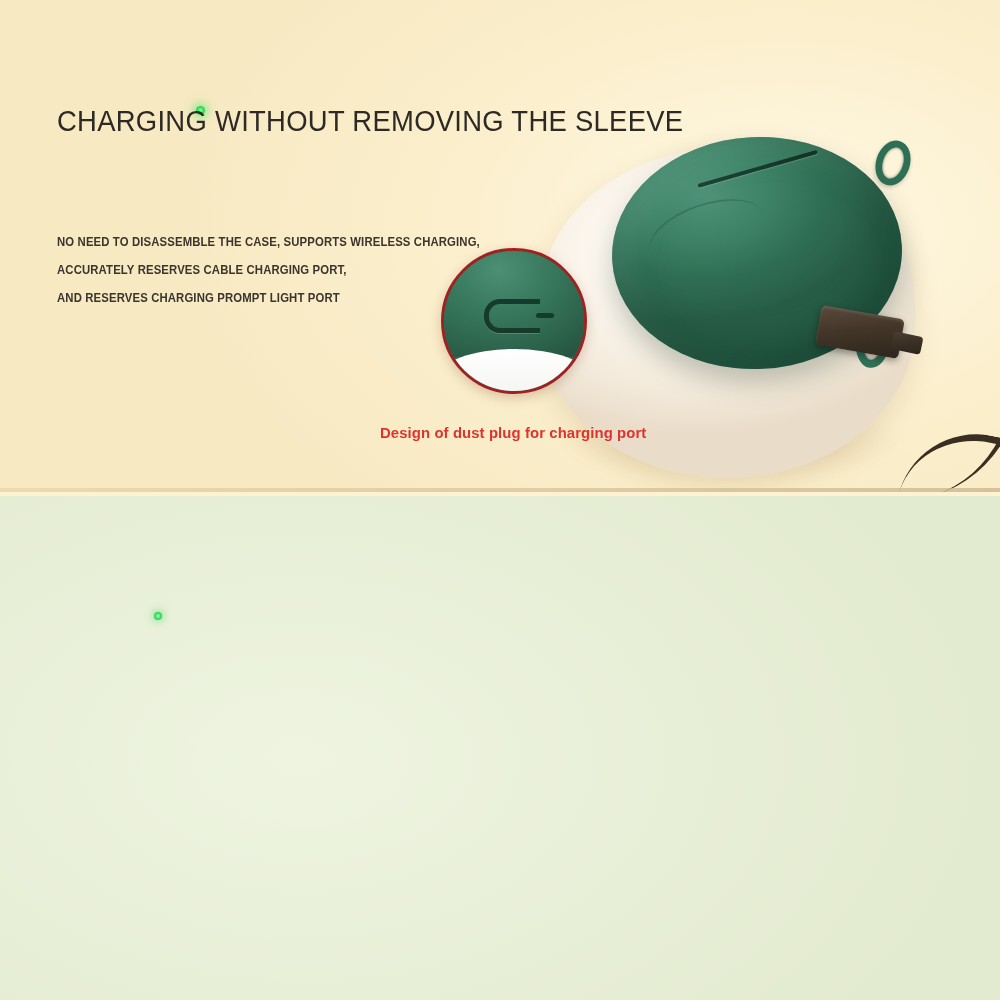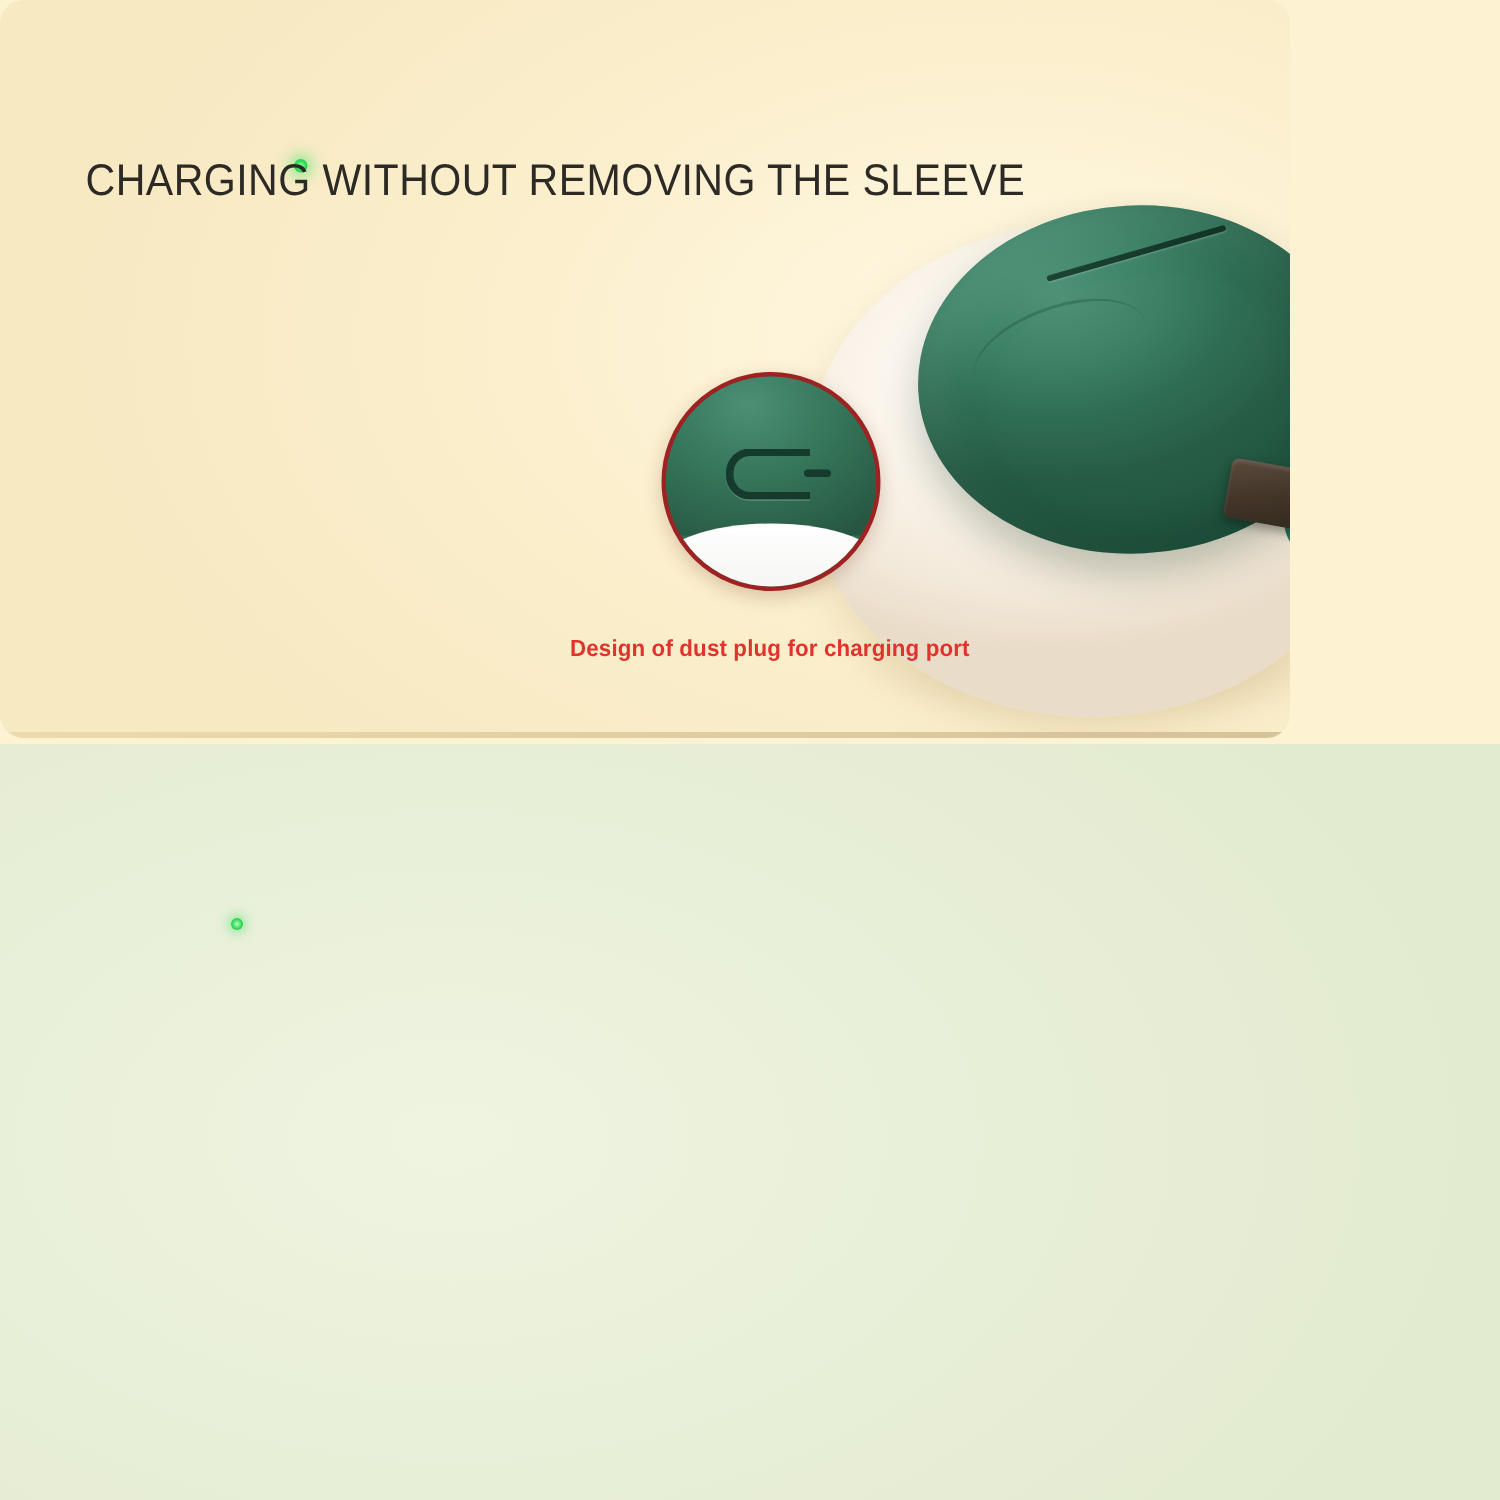--- a/index.html
+++ b/index.html
@@ -6,26 +6,25 @@
   * { margin:0; padding:0; box-sizing:border-box; }
   html,body { width:1000px; height:1000px; overflow:hidden; }
   body {
     font-family:"Liberation Sans", sans-serif;
     background:#FDF3D2;
   }
   .stage { position:relative; width:1000px; height:1000px; overflow:hidden; }
 
   
   .panel-top {
-    position:absolute; left:0; top:0; width:860px; height:492px;
+    position:absolute; left:0; top:0; width:1000px; height:492px;
     background:
       radial-gradient(ellipse 620px 380px at 78% 46%, #FFF8E4 0%, #FBEFCD 52%, #F7E9C2 100%),
       linear-gradient(180deg,#FEF5D8 0%, #FAEFCD 100%);
     overflow:hidden;
-    border-radius:16px;
   }
   .panel-top::after{
     content:""; position:absolute; left:0; right:0; bottom:0; height:4px;
     background:linear-gradient(90deg,#E9D6A8,#DCC79A 40%,#CBB489);
     opacity:.75;
   }
 
   .heading-top {
     position:absolute; left:57px; top:104px;
     font-size:29.5px; letter-spacing:.3px; color:#2D2A26;
@@ -204,20 +203,25 @@
 
     <div class="magnifier">
       <div class="mg-green"></div>
       <div class="plug"></div>
       <div class="plug-tip"></div>
       <div class="mg-white"></div>
     </div>
 
     <h1 class="heading-top">CHARGING WITHOUT REMOVING THE SLEEVE</h1>
 
+    <div class="body-top">
+      <div class="ln">NO NEED TO DISASSEMBLE THE CASE, SUPPORTS WIRELESS CHARGING,</div>
+      <div class="ln">ACCURATELY RESERVES CABLE CHARGING PORT,</div>
+      <div class="ln">AND RESERVES CHARGING PROMPT LIGHT PORT</div>
+    </div>
 
     <div class="caption-red">Design of dust plug for charging port</div>
   </section>
 
   <section class="panel-bottom">
 
     <div class="led-red"></div>
 
   </section>
 

